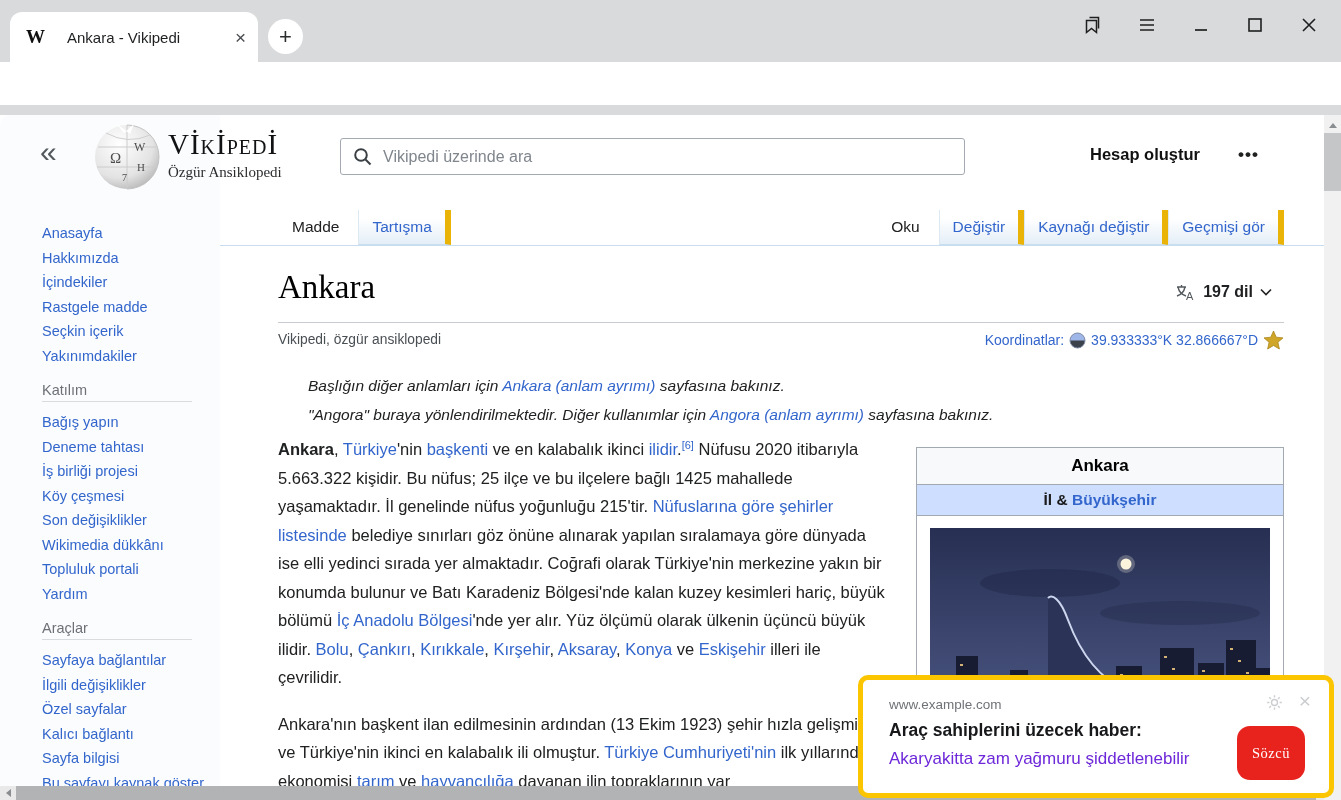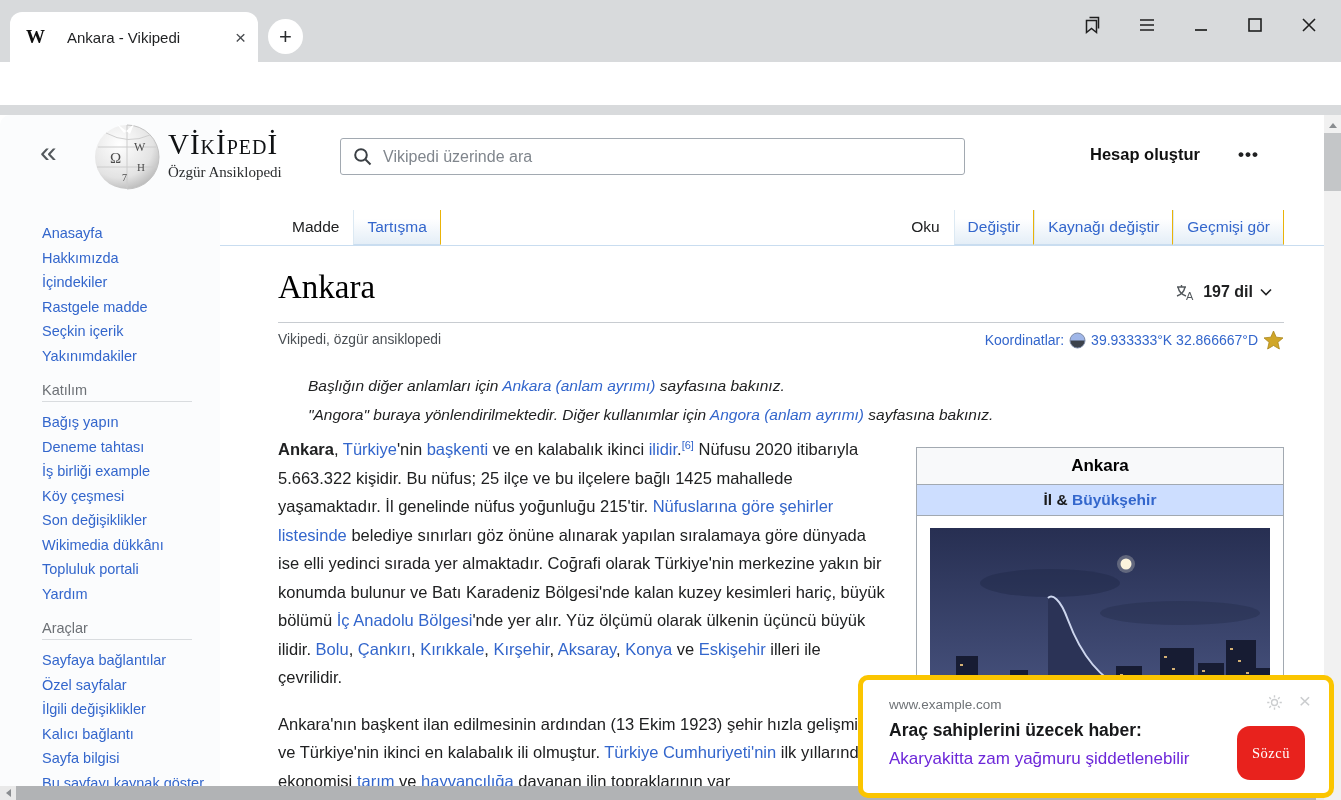--- a/index.html
+++ b/index.html
@@ -46,21 +46,21 @@
   .searchbox input{border:none;outline:none;flex:1;font-size:16px;color:#202122;font-family:"Liberation Sans",sans-serif;background:transparent;}
   .searchbox input::placeholder{color:#80868d;}
   .hesap{position:absolute;left:1090px;top:30px;font-size:16.5px;font-weight:bold;color:#111;}
   .more-dots{position:absolute;left:1238px;top:30px;font-size:17px;font-weight:bold;color:#202122;letter-spacing:1px;}
   .tabrow{position:absolute;left:220px;right:0;top:95px;height:35px;background:#fff;border-bottom:1px solid #c9ddf0;
           display:flex;align-items:flex-end;}
   .ptabs-left{display:flex;margin-left:58px;height:100%;}
   .ptabs-right{display:flex;margin-left:auto;margin-right:40px;height:100%;}
   .ptab{display:flex;align-items:center;padding:0 13px;font-size:15.5px;height:100%;box-sizing:border-box;
         color:var(--blue);background:linear-gradient(to bottom,#ffffff 25%,#e4eef7 100%);
-        border-left:1px solid #dce9f3;border-right:1px solid #eab308;margin-bottom:-1px;border-bottom:1px solid #c9ddf0;cursor:pointer;}
+        border-left:1px solid #dce9f3;border-right:6px solid #eab308;margin-bottom:-1px;border-bottom:1px solid #c9ddf0;cursor:pointer;}
   .ptab.active{background:#fff;color:#202122;border-color:#fff;border-bottom:1px solid #fff;cursor:default;}
   .article-title{position:absolute;left:278px;top:156px;font-family:"Liberation Serif",serif;font-size:33px;color:#000;line-height:1;}
   .title-rule{position:absolute;left:278px;right:40px;top:207px;border-top:1px solid #c8ccd1;}
   .langbox{position:absolute;right:52px;top:168px;display:flex;align-items:center;gap:7px;}
   .lang-count{font-size:16px;font-weight:bold;color:#202122;}
   .subtitle{position:absolute;left:278px;top:217px;font-size:13.8px;color:#4a4f54;}
   .coords{position:absolute;right:40px;top:215px;display:flex;align-items:center;gap:5px;font-size:14px;}
   .coords .lbl,.coords .val{color:var(--blue);}
   .article-body{position:absolute;left:278px;right:40px;top:247px;bottom:0;overflow:hidden;color:#202122;}
   .hatnotes{margin:9px 0 6px 30px;font-style:italic;font-size:15.5px;line-height:29px;}
@@ -211,32 +211,32 @@
             <li><a>Hakkımızda</a></li>
             <li><a>İçindekiler</a></li>
             <li><a>Rastgele madde</a></li>
             <li><a>Seçkin içerik</a></li>
             <li><a>Yakınımdakiler</a></li>
           </ul>
           <div class="sb-header">Katılım</div>
           <ul class="sb-list">
             <li><a>Bağış yapın</a></li>
             <li><a>Deneme tahtası</a></li>
-            <li><a>İş birliği example</a></li>
+            <li><a>İş birliği projesi</a></li>
             <li><a>Köy çeşmesi</a></li>
             <li><a>Son değişiklikler</a></li>
             <li><a>Wikimedia dükkânı</a></li>
             <li><a>Topluluk portali</a></li>
             <li><a>Yardım</a></li>
           </ul>
           <div class="sb-header">Araçlar</div>
           <ul class="sb-list">
             <li><a>Sayfaya bağlantılar</a></li>
+            <li><a>İlgili değişiklikler</a></li>
             <li><a>Özel sayfalar</a></li>
-            <li><a>İlgili değişiklikler</a></li>
             <li><a>Kalıcı bağlantı</a></li>
             <li><a>Sayfa bilgisi</a></li>
             <li><a>Bu sayfayı kaynak göster</a></li>
           </ul>
         </div>
     </div>
 
     <div class="collapse-ico">«</div>
 
     <div class="wlogo">

